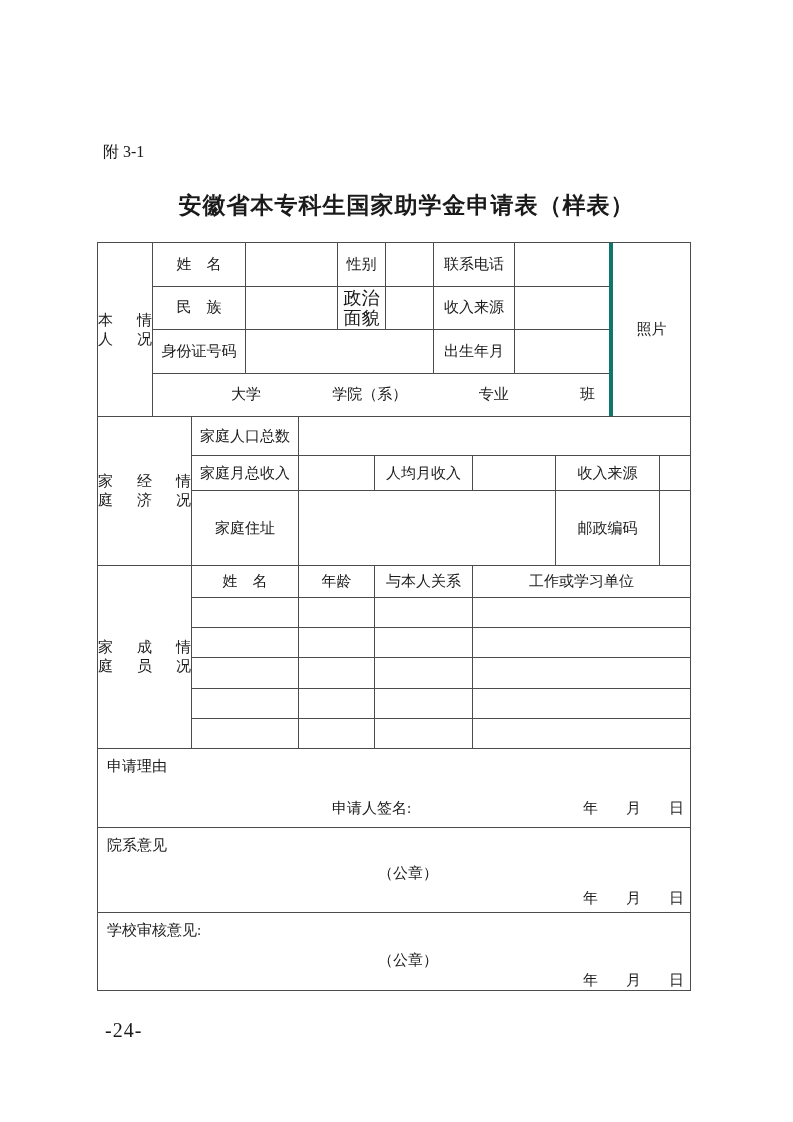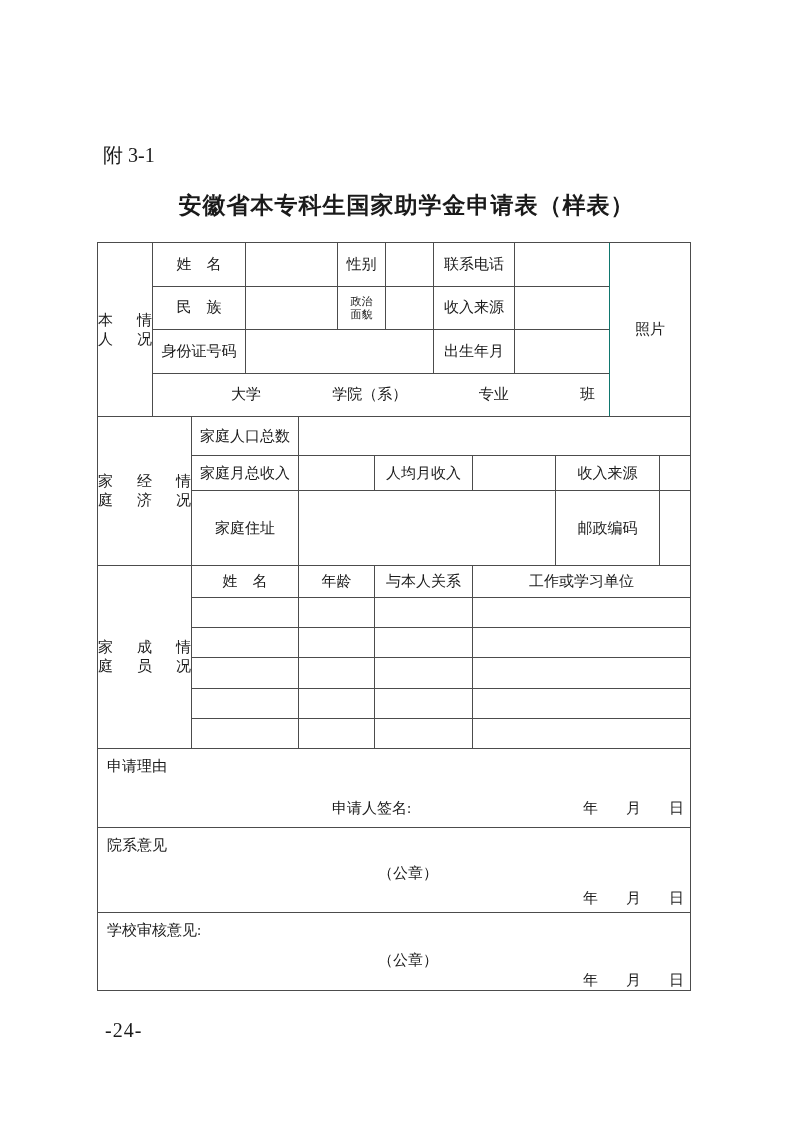--- a/index.html
+++ b/index.html
@@ -6,21 +6,21 @@
   html,body { background:#e8e8e8; }
   .page {
     position: relative;
     width: 793px; height: 1122px;
     background: #ffffff;
     font-family: "Liberation Serif", "DejaVu Serif", serif;
     color: #1a1a1a;
     margin: 0 auto;
     overflow: hidden;
   }
-  .attach { position:absolute; left:103px; top:142px; font-size:20px; }
+  .attach { position:absolute; left:103px; top:142px; font-size:16px; }
   .title  { position:absolute; top:190px; left:0; width:100%; text-align:center;
             font-size:23px; font-weight:bold; letter-spacing:1px;margin-left:10px; }
 
   .formtable {
     position:absolute; left:97px; top:242px; width:594px; height:749px;
     border:1px solid #4c4c4c; display:flex; flex-direction:column; font-size:15px;
   }
   .sec { display:flex; border-bottom:1px solid #4c4c4c; min-height:0; }
   .sec:last-child { border-bottom:none; flex:1; }
   .seclabel {
@@ -34,23 +34,23 @@
   .cell {
     border-right:1px solid #4c4c4c;
     display:flex; align-items:center; justify-content:center;
     text-align:center; padding:2px; min-width:0;
   }
   .row > .cell:last-child { border-right:none; }
   .fill { flex:1; }
   .w93{flex:0 0 93px} .w92{flex:0 0 92px} .w48{flex:0 0 48px} .w81{flex:0 0 81px}
   .w188{flex:0 0 188px} .w107{flex:0 0 107px} .w76{flex:0 0 76px} .w98{flex:0 0 98px}
   .w83{flex:0 0 83px} .w104{flex:0 0 104px} .w257{flex:0 0 257px}
-  .photocol { flex:0 0 81px; border-left:1px solid #0f766e;
+  .photocol { flex:0 0 81px; border-left:4px solid #0f766e;
               display:flex; align-items:center; justify-content:center; }
-  .stack { flex-direction:column; line-height:1.12; font-size:11px; }
+  .stack { flex-direction:column; line-height:1.12; font-size:18px; }
   .school-line { justify-content:space-between; padding:0 14px 0 78px; }
   .freeblock { position:relative; display:block; }
   .blocklabel { position:absolute; top:8px; left:9px; }
   .sig  { position:absolute; top:50px; left:222px;margin-left:12px; }
   .seal { position:absolute; left:50%; transform:translateX(-50%); margin-left:14px; }
   .ymd  { position:absolute; right:6px; display:flex; gap:28px; }
   .pagenum { position:absolute; left:105px; top:1019px; font-size:20px; letter-spacing:1px; }
 </style>
 </head>
 <body>

